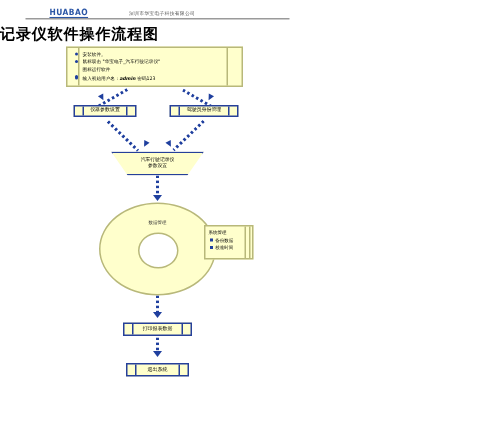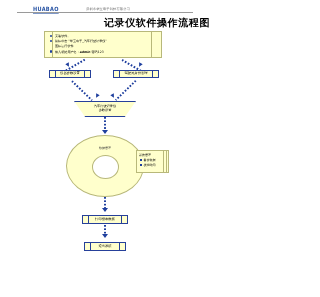--- a/index.html
+++ b/index.html
@@ -53,21 +53,21 @@
     height: 1px;
     background: #9a9a9a;
   }
 
   
   .title {
     position: absolute;
     top: 16px;
     left: 0;
     width: 210px;
-    text-align: right;
+    text-align: left;
     font-size: 10px;
     font-weight: bold;
     letter-spacing: 0.6px;
     font-family: "DejaVu Serif", "Liberation Serif", serif;
   }
 
   
   .note-box {
     position: absolute;
     left: 44px;

